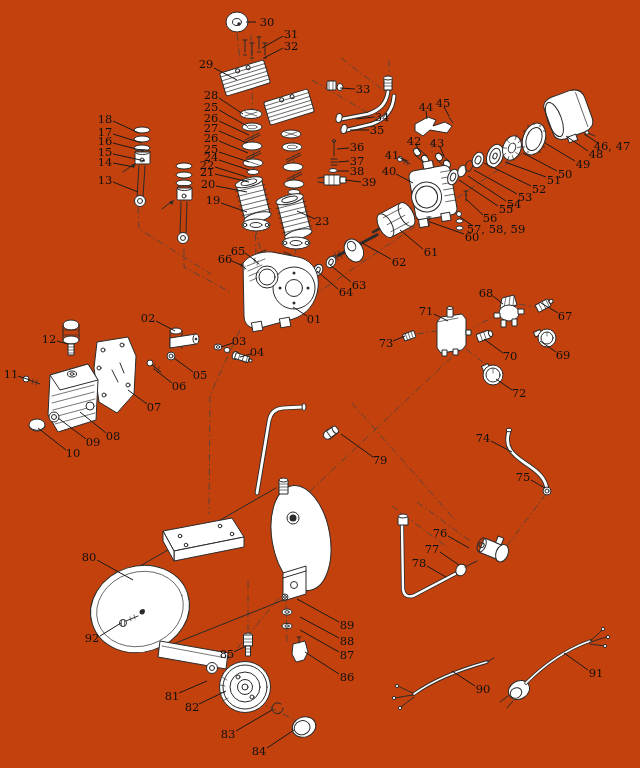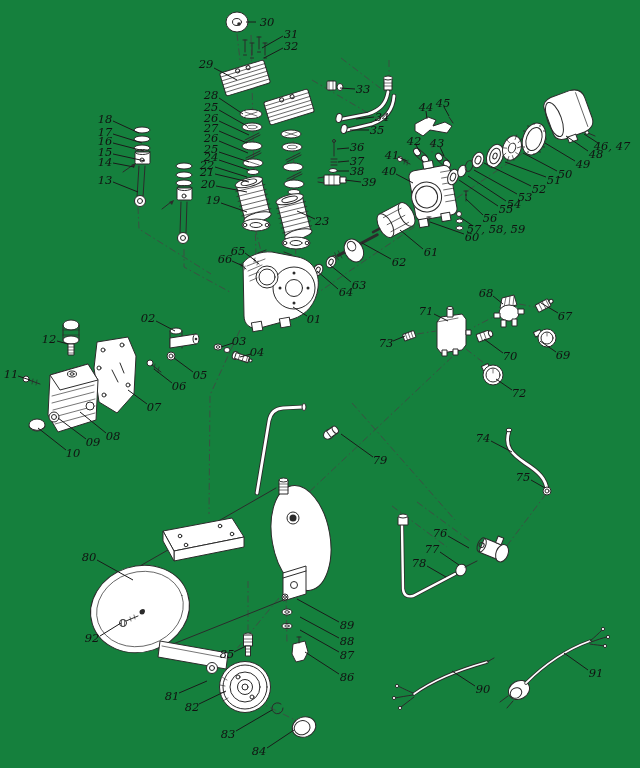--- a/index.html
+++ b/index.html
@@ -1,16 +1,16 @@
 <!DOCTYPE html>
 <html><head>
 <meta charset="utf-8">
 <style>
   html,body{margin:0;padding:0;background:#fff;}
-  #stage{position:relative;width:640px;height:768px;background:#15803d;overflow:hidden;font-style:italic;}
+  #stage{position:relative;width:640px;height:768px;background:#c2410c;overflow:hidden;}
   svg{display:block;}
   .ln{fill:none;stroke:#2b2b2b;stroke-width:1;stroke-linecap:round;stroke-linejoin:round;}
   .thin{stroke-width:.65;}
   .fw{fill:#fff;stroke:#2b2b2b;stroke-width:1;stroke-linejoin:round;}
   .fd{fill:#2b2b2b;stroke:none;}
   .tube{fill:none;stroke:#2b2b2b;stroke-width:4.6;stroke-linecap:round;}
   .tubein{fill:none;stroke:#fff;stroke-width:2.8;stroke-linecap:round;}
   .cord{fill:none;stroke:#2b2b2b;stroke-width:3.4;stroke-linecap:round;}
   .cordin{fill:none;stroke:#fff;stroke-width:1.8;stroke-linecap:round;}
   .dash{fill:none;stroke:#444;stroke-width:.8;stroke-dasharray:7 3 1.5 3;}

